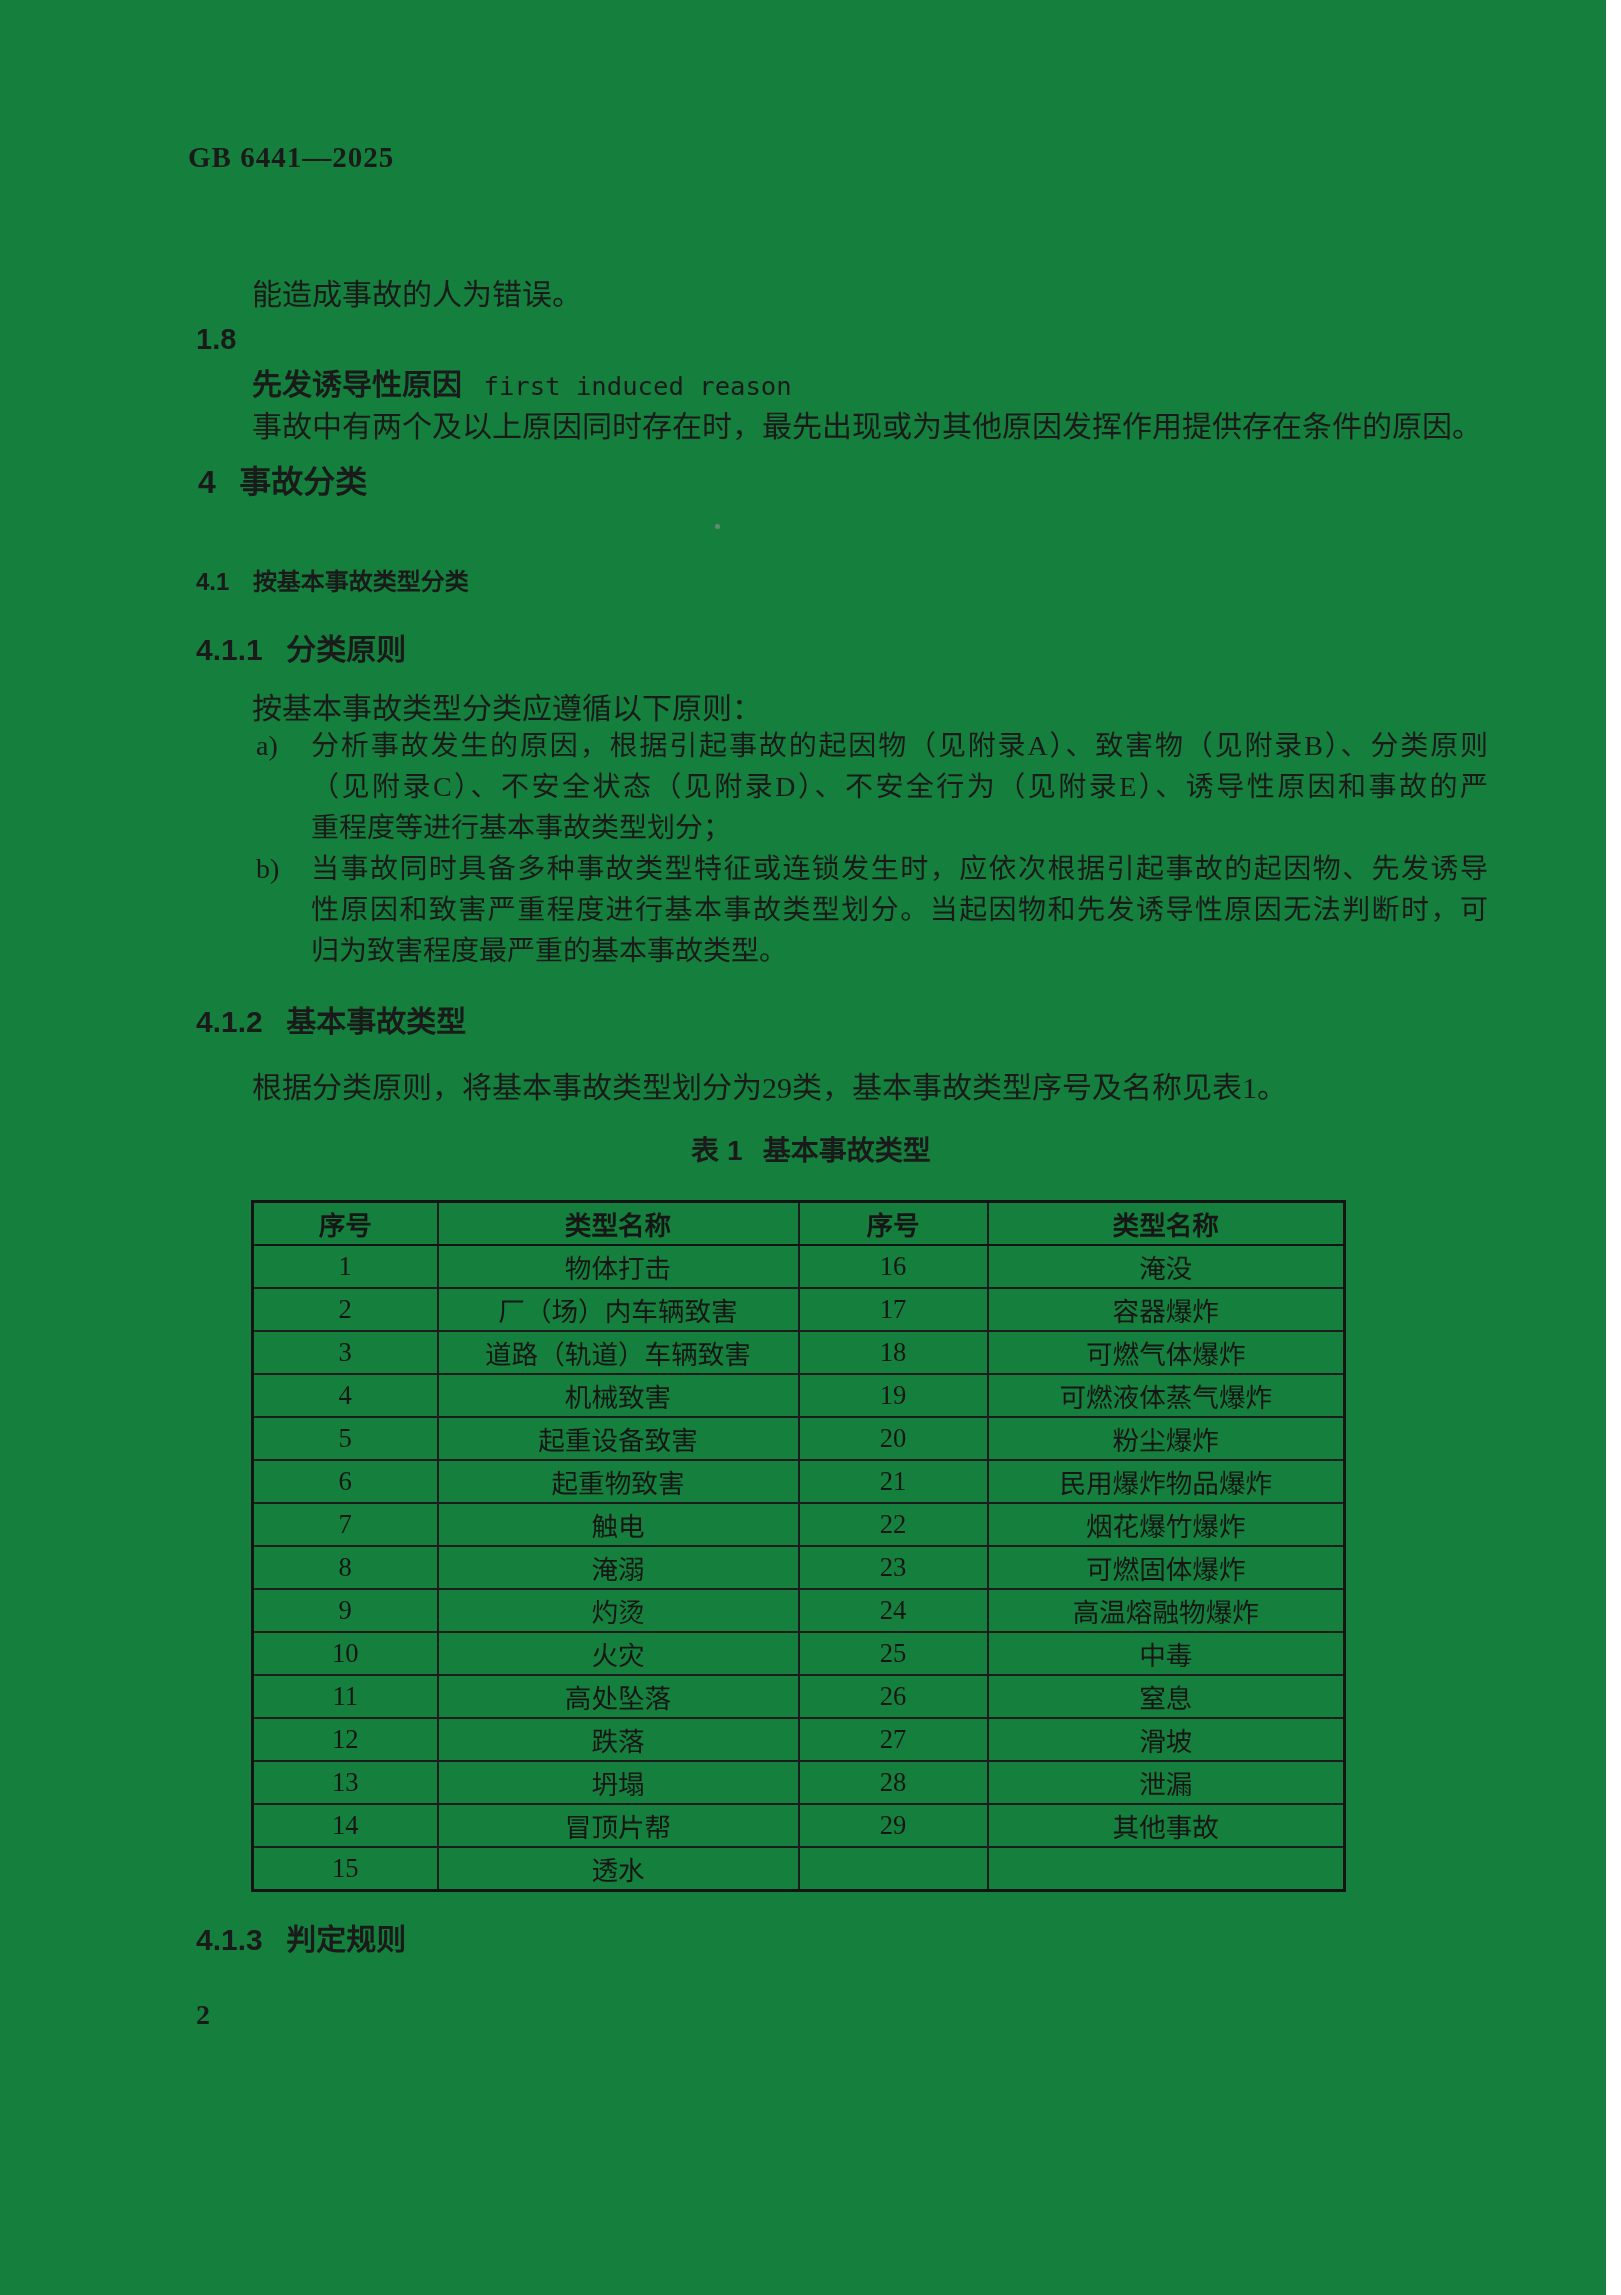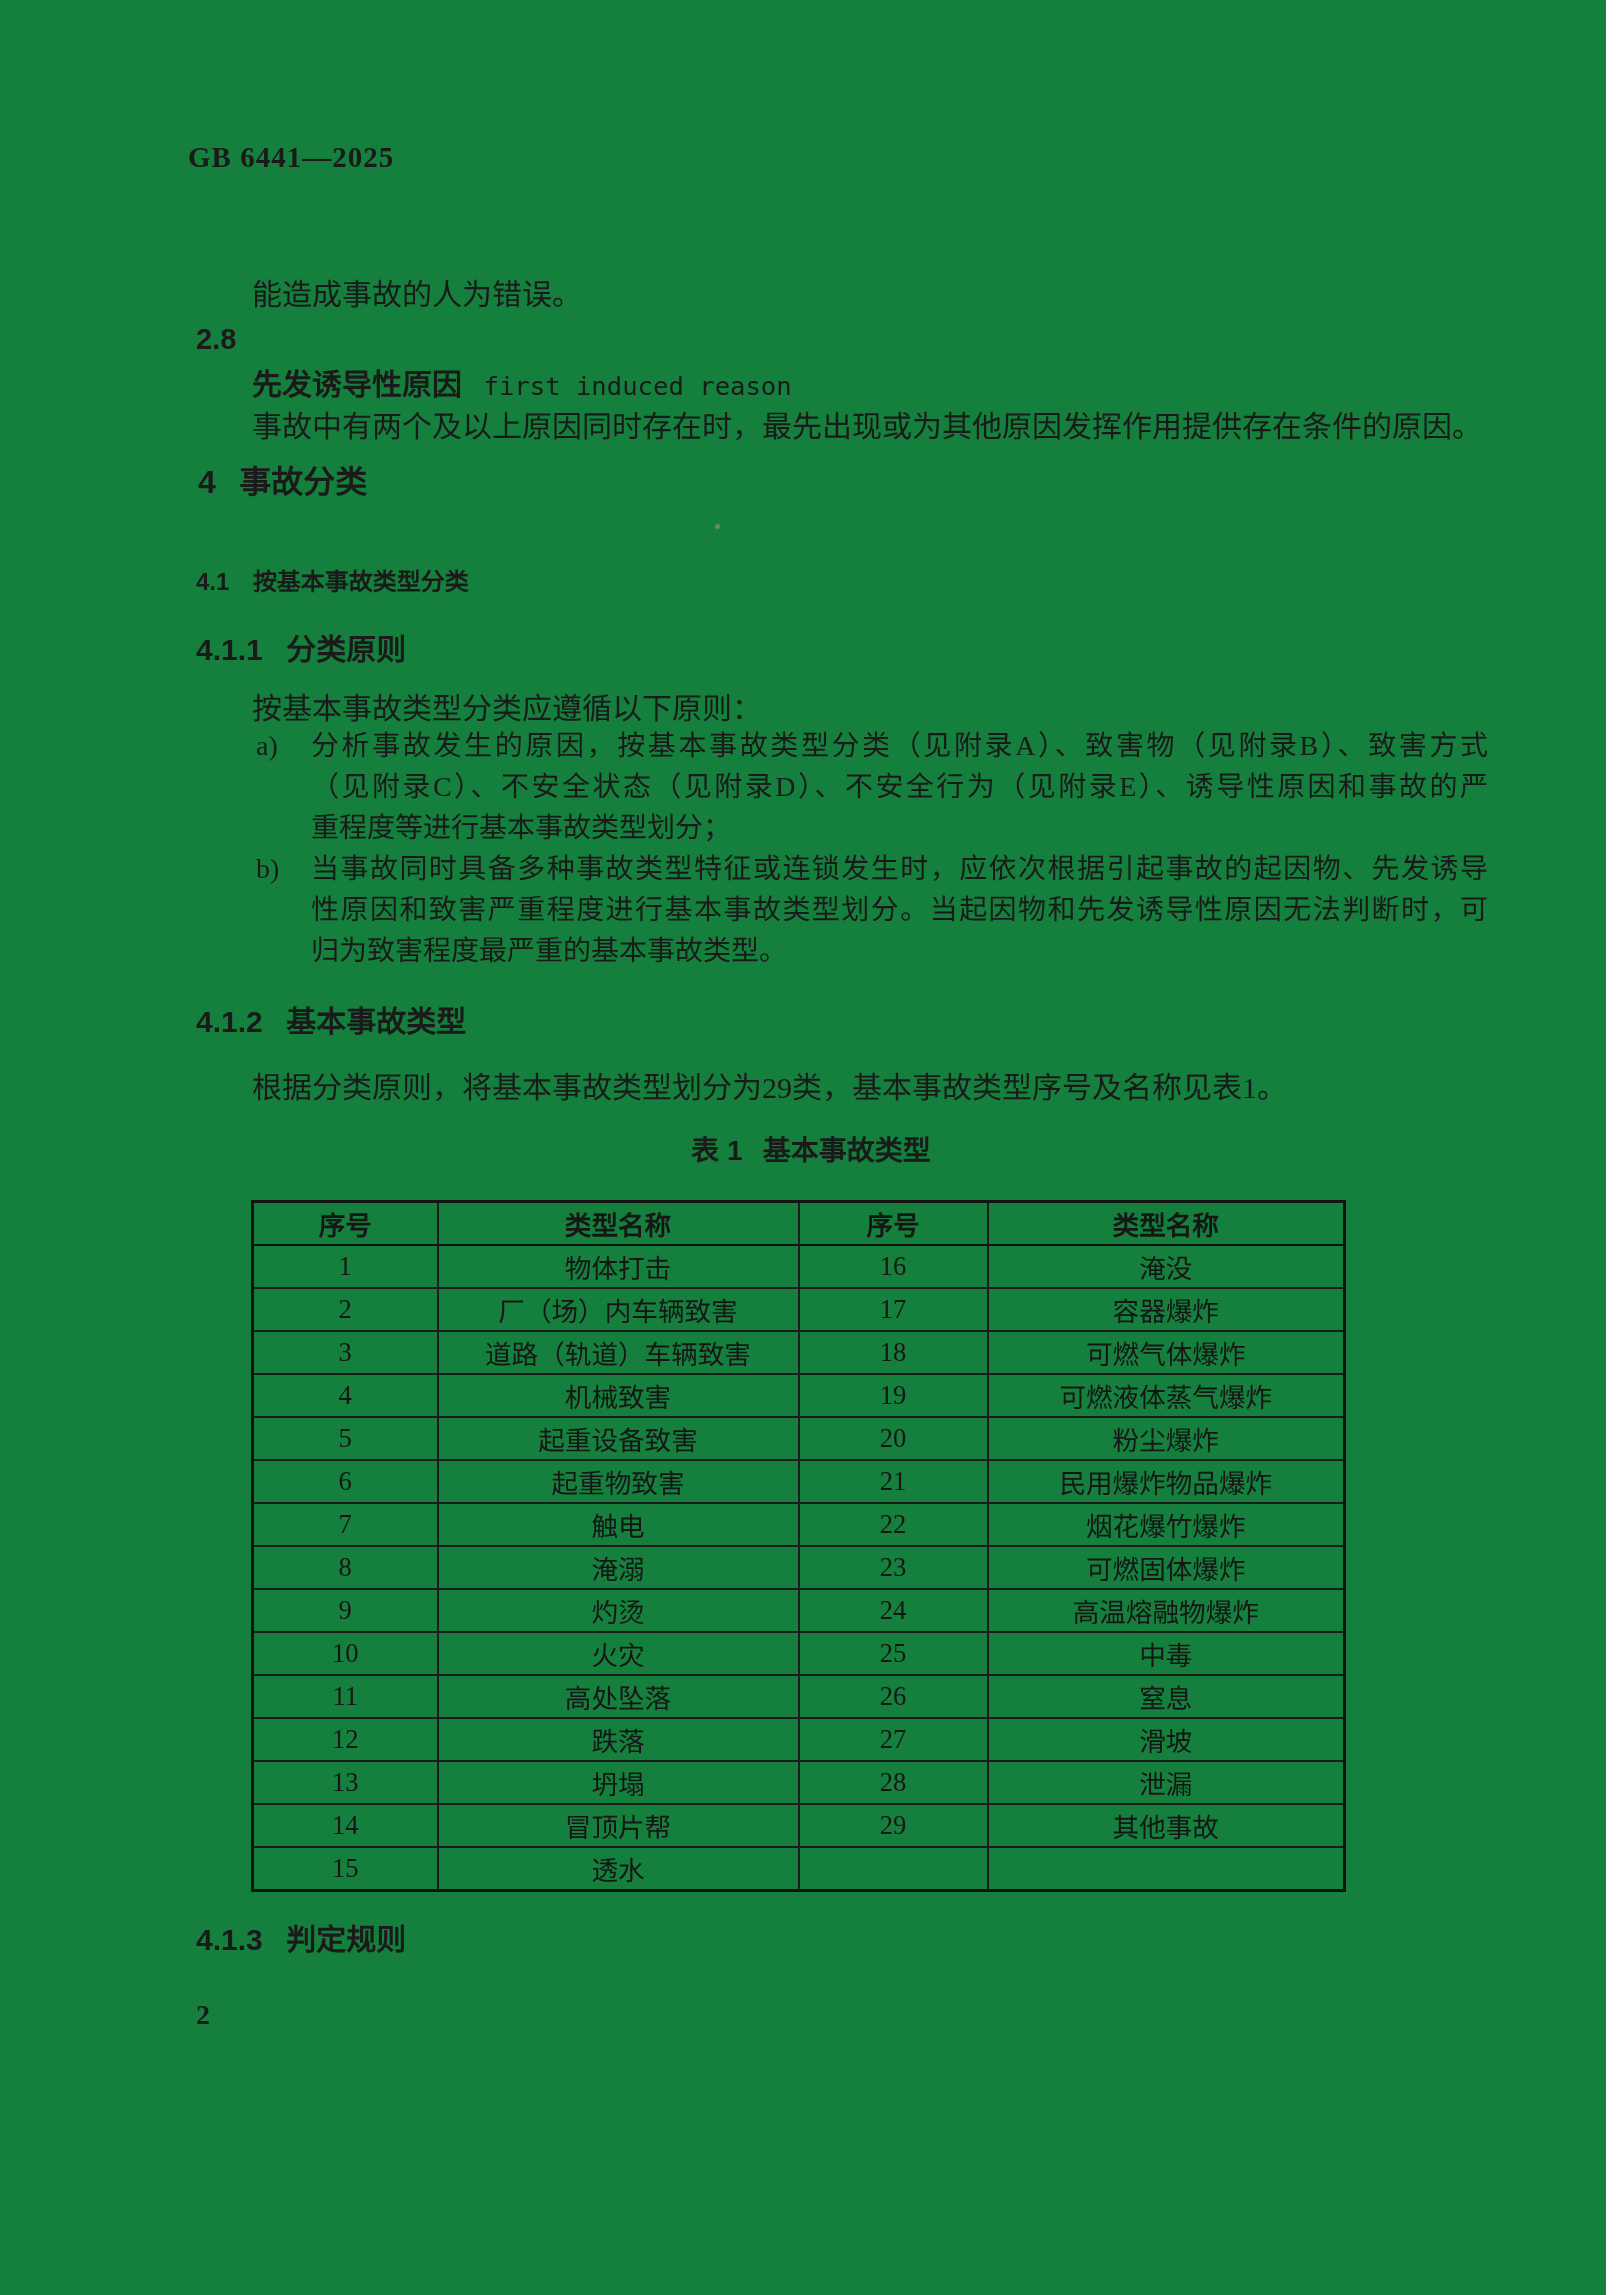--- a/index.html
+++ b/index.html
@@ -93,21 +93,21 @@
 </style>
 </head>
 <body>
 
 <div class="page">
 
   <div class="abs header-code">GB 6441—2025</div>
 
   <div class="abs body-text p-carry">能造成事故的人为错误。</div>
 
-  <div class="abs hsans sec37">2.8</div>
+  <div class="abs hsans sec37">1.8</div>
 
   <div class="abs term-line">
     <span class="term-zh">先发诱导性原因</span><span class="term-en">first induced reason</span>
   </div>
 
   <div class="abs body-text term-def">事故中有两个及以上原因同时存在时，最先出现或为其他原因发挥作用提供存在条件的原因。</div>
 
   <div class="abs hsans heading h4">
     <span class="hn">4</span><span class="ht">事故分类</span>
   </div>
@@ -121,21 +121,21 @@
   <div class="abs hsans heading h411">
     <span class="hn">4.1.1</span><span class="ht">分类原则</span>
   </div>
 
   <div class="abs body-text p-intro">按基本事故类型分类应遵循以下原则：</div>
 
   <div class="abs list">
     <div class="li">
       <span class="marker">a)</span>
       <div class="lines">
-        <div class="line fill">分析事故发生的原因，按基本事故类型分类（见附录A）、致害物（见附录B）、致害方式</div>
+        <div class="line fill">分析事故发生的原因，根据引起事故的起因物（见附录A）、致害物（见附录B）、分类原则</div>
         <div class="line fill">（见附录C）、不安全状态（见附录D）、不安全行为（见附录E）、诱导性原因和事故的严</div>
         <div class="line">重程度等进行基本事故类型划分；</div>
       </div>
     </div>
     <div class="li">
       <span class="marker">b)</span>
       <div class="lines">
         <div class="line fill">当事故同时具备多种事故类型特征或连锁发生时，应依次根据引起事故的起因物、先发诱导</div>
         <div class="line fill">性原因和致害严重程度进行基本事故类型划分。当起因物和先发诱导性原因无法判断时，可</div>
         <div class="line">归为致害程度最严重的基本事故类型。</div>

